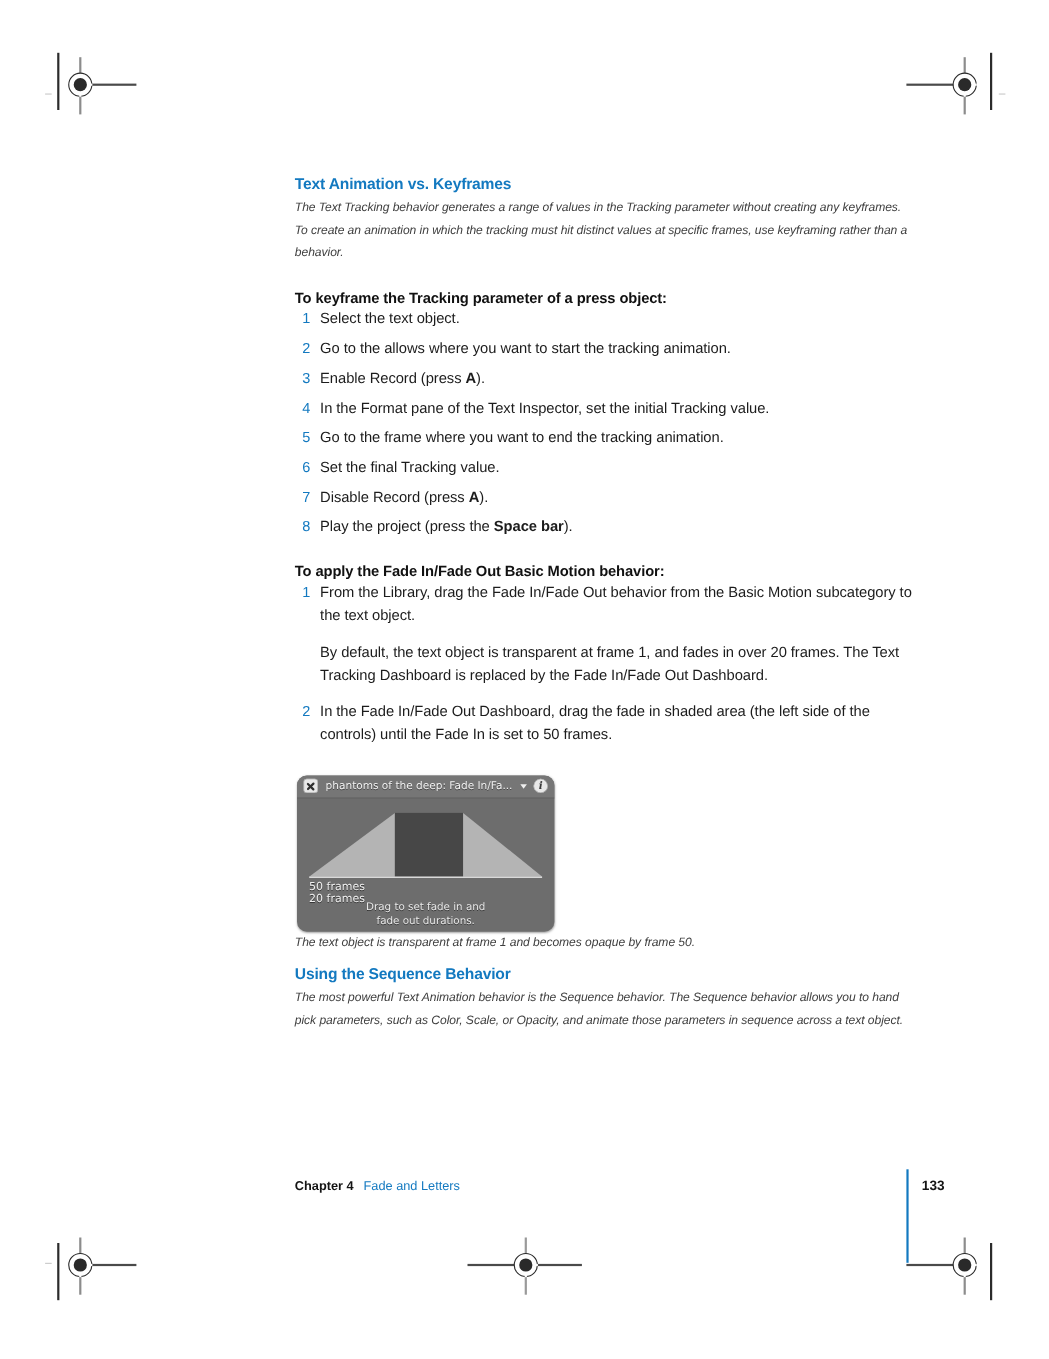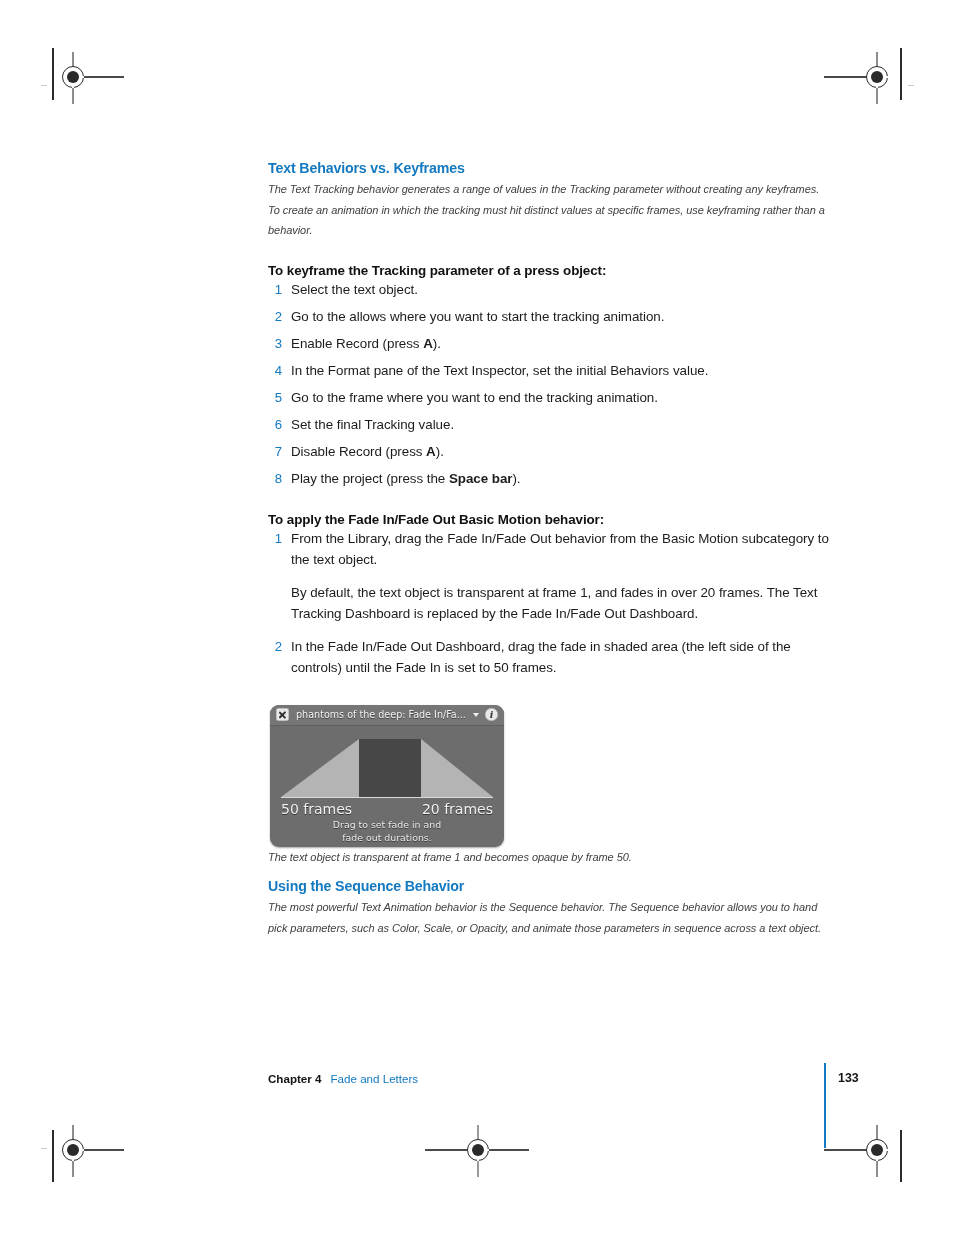--- a/index.html
+++ b/index.html
@@ -231,22 +231,23 @@
   .graph svg { display: block; }
 
   .frames-row {
     position: absolute;
     left: 11px;
     right: 11px;
     top: 75px;
     display: flex;
     justify-content: space-between;
     color: #f0f0f0;
-    font-size: 14px;
+    font-size: 10px;
     text-shadow: 0 1px 0 rgba(0,0,0,0.5);
+    flex-direction: column;
   }
   .dash-hint {
     position: absolute;
     left: 0; right: 0;
     top: 92px;
     text-align: center;
     color: #eaeaea;
     font-size: 9.4px;
     line-height: 13.5px;
     text-shadow: 0 1px 0 rgba(0,0,0,0.5);
@@ -335,41 +336,41 @@
   <div class="cross-v" style="background:#9a9a9a;"></div>
   <div class="cross-h" style="left:-24px; width:104px;"></div>
   <div class="circle-outer"></div>
   <div class="notch-v"></div>
     <div class="notch-h"></div>
   <div class="circle-inner"></div>
 </div>
 
 <div class="content">
 
-  <h2 class="section-heading">Text Behaviors vs. Keyframes</h2>
+  <h2 class="section-heading">Text Animation vs. Keyframes</h2>
   <p class="body-text">The Text Tracking behavior generates a range of values in the Tracking parameter without creating any keyframes. To create an animation in which the tracking must hit distinct values at specific frames, use keyframing rather than a behavior.</p>
 
   <div class="proc-title">To keyframe the Tracking parameter of a press object:</div>
 
   <ol class="steps">
     <li>
       <span class="num">1</span>
       <span>Select the text object.</span>
     </li>
     <li>
       <span class="num">2</span>
       <span>Go to the allows where you want to start the tracking animation.</span>
     </li>
     <li>
       <span class="num">3</span>
       <span>Enable Record (press </span><span class="b">A</span><span>).</span>
     </li>
     <li>
       <span class="num">4</span>
-      <span>In the Format pane of the Text Inspector, set the initial Behaviors value.</span>
+      <span>In the Format pane of the Text Inspector, set the initial Tracking value.</span>
     </li>
     <li>
       <span class="num">5</span>
       <span>Go to the frame where you want to end the tracking animation.</span>
     </li>
     <li>
       <span class="num">6</span>
       <span>Set the final Tracking value.</span>
     </li>
     <li>

